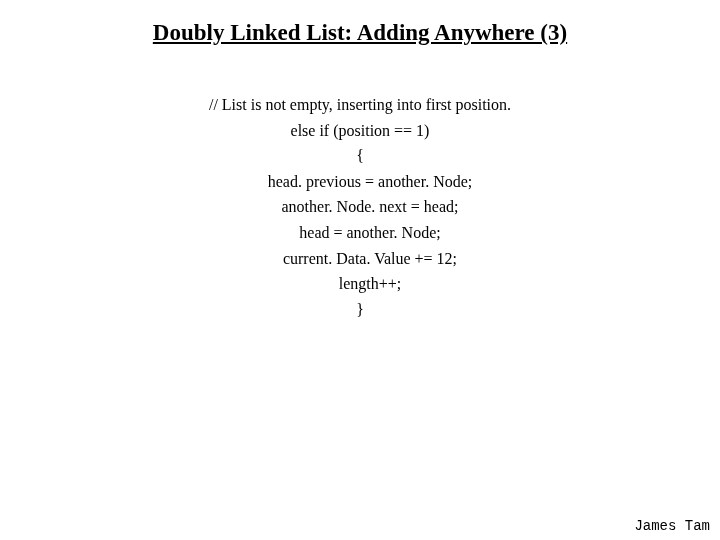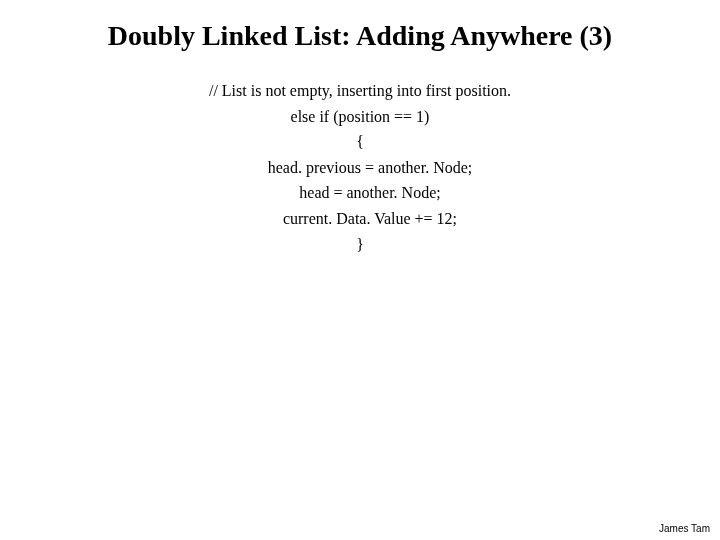--- a/index.html
+++ b/index.html
@@ -9,55 +9,58 @@
     height: 540px;
     background: #ffffff;
     font-family: "Times New Roman", Times, serif;
     color: #000000;
     position: relative;
   }
   .slide {
     padding: 20px 90px 0 90px;
   }
   .title {
-    font-size: 28px;
+    font-size: 23px;
     font-weight: bold;
+    text-decoration: underline;
     text-align: center;
-    margin-bottom: 26px;
+    margin-bottom: 46px;
   }
   .code-block {
     font-size: 16px;
     line-height: 1.6;
     font-family: "Times New Roman", Times, serif;
   }
   .code-line {
     white-space: pre;
     text-align: center;
   }
   .indent {
     padding-left: 20px;
   }
   .footer {
     position: absolute;
     bottom: 6px;
     right: 10px;
-    font-size: 10px;
-    font-family: Liberation Sans, sans-serif;
+    font-size: 14px;
+    font-family: Liberation Mono, monospace;
     margin-left: 13px;
   }
 </style>
 </head>
 <body>
 
 <div class="slide">
   <div class="title">Doubly Linked List: Adding Anywhere (3)</div>
   <div class="code-block">
     <div class="code-line">// List is not empty, inserting into first position.</div>
     <div class="code-line">else if (position == 1)</div>
     <div class="code-line">{</div>
     <div class="code-line indent">head. previous = another. Node;</div>
+    <div class="code-line indent">another. Node. next = head;</div>
     <div class="code-line indent">head = another. Node;</div>
     <div class="code-line indent">current. Data. Value += 12;</div>
+    <div class="code-line indent">length++;</div>
     <div class="code-line">}</div>
   </div>
 </div>
 
 <div class="footer">James Tam</div>
 
 </body></html>

